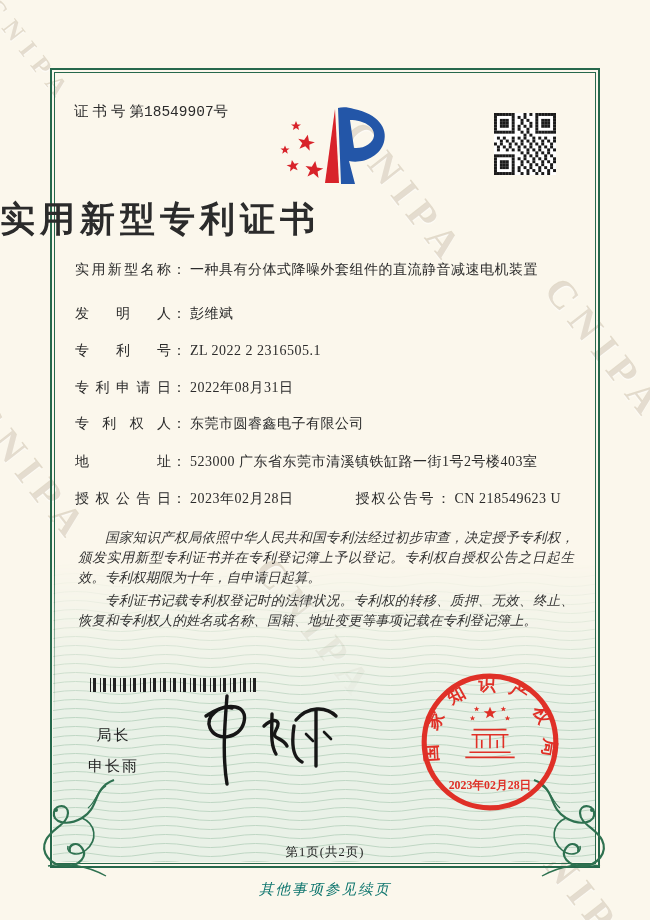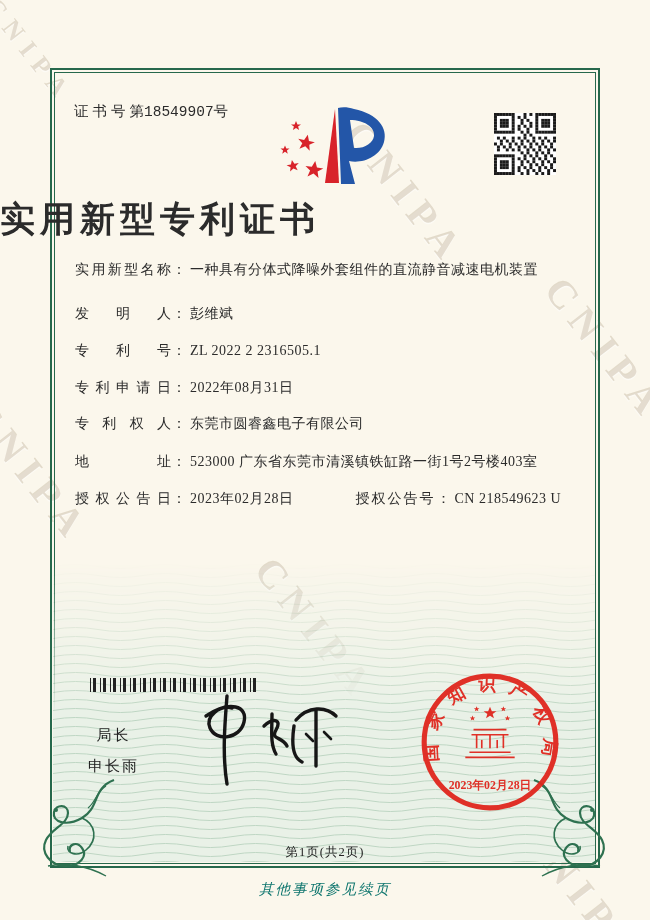--- a/index.html
+++ b/index.html
@@ -350,20 +350,24 @@
   <div class="field-row" style="top:415px">
     <span class="flabel">专利权人</span><span class="fcolon">：</span><span class="fvalue">东莞市圆睿鑫电子有限公司</span>
   </div>
   <div class="field-row" style="top:453px">
     <span class="flabel">地址</span><span class="fcolon">：</span><span class="fvalue">523000 广东省东莞市清溪镇铁缸路一街1号2号楼403室</span>
   </div>
   <div class="field-row" style="top:490px">
     <span class="flabel">授权公告日</span><span class="fcolon">：</span><span class="fvalue">2023年02月28日</span><span class="flabel2">授权公告号</span><span class="fcolon">：</span><span class="fvalue">CN 218549623 U</span>
   </div>
 
+  <div class="paras">
+    <p>国家知识产权局依照中华人民共和国专利法经过初步审查，决定授予专利权，颁发实用新型专利证书并在专利登记簿上予以登记。专利权自授权公告之日起生效。专利权期限为十年，自申请日起算。</p>
+    <p>专利证书记载专利权登记时的法律状况。专利权的转移、质押、无效、终止、恢复和专利权人的姓名或名称、国籍、地址变更等事项记载在专利登记簿上。</p>
+  </div>
 
   <svg id="barcode-svg" class="barcode" width="168" height="14">
       <rect x="0" y="0" width="1" height="14" fill="#222"></rect>
       <rect x="3" y="0" width="3" height="14" fill="#222"></rect>
       <rect x="10" y="0" width="1" height="14" fill="#222"></rect>
       <rect x="13" y="0" width="3" height="14" fill="#222"></rect>
       <rect x="20" y="0" width="1" height="14" fill="#222"></rect>
       <rect x="23" y="0" width="3" height="14" fill="#222"></rect>
       <rect x="30" y="0" width="1" height="14" fill="#222"></rect>
       <rect x="33" y="0" width="3" height="14" fill="#222"></rect>

